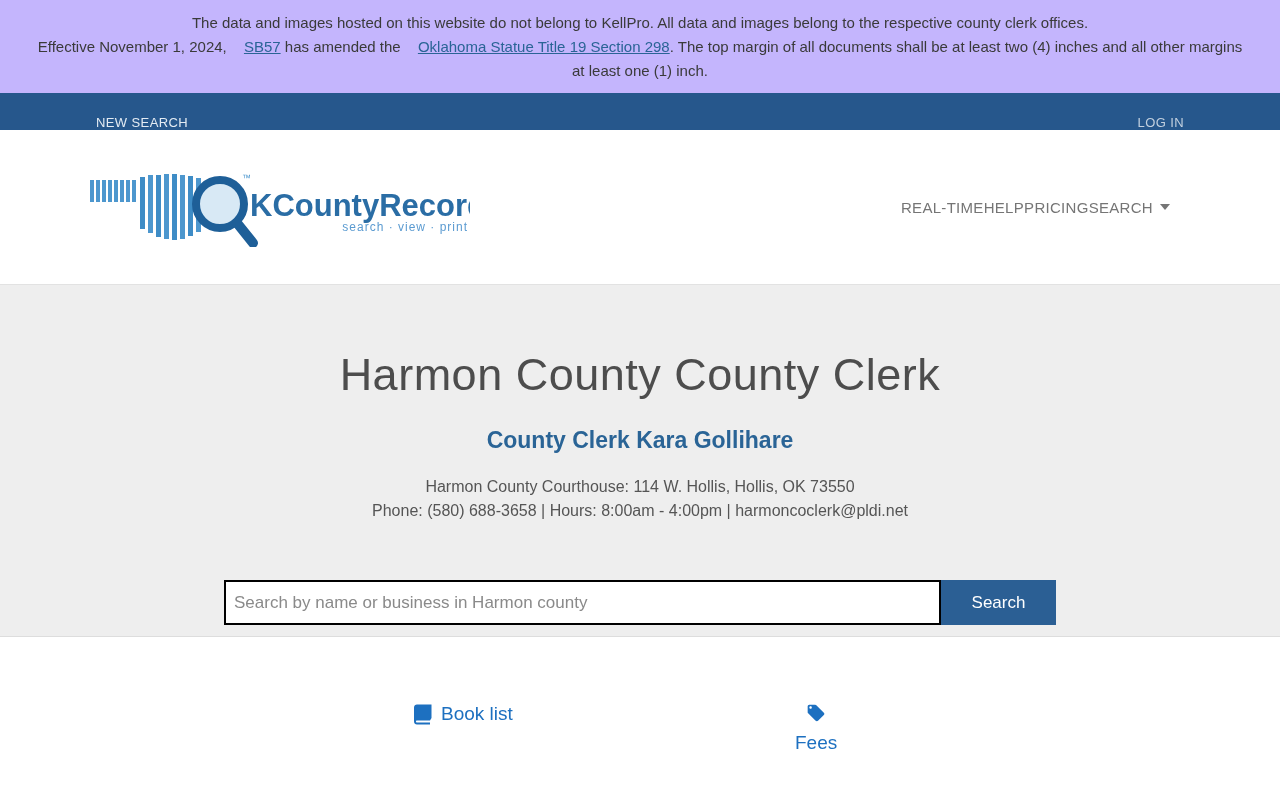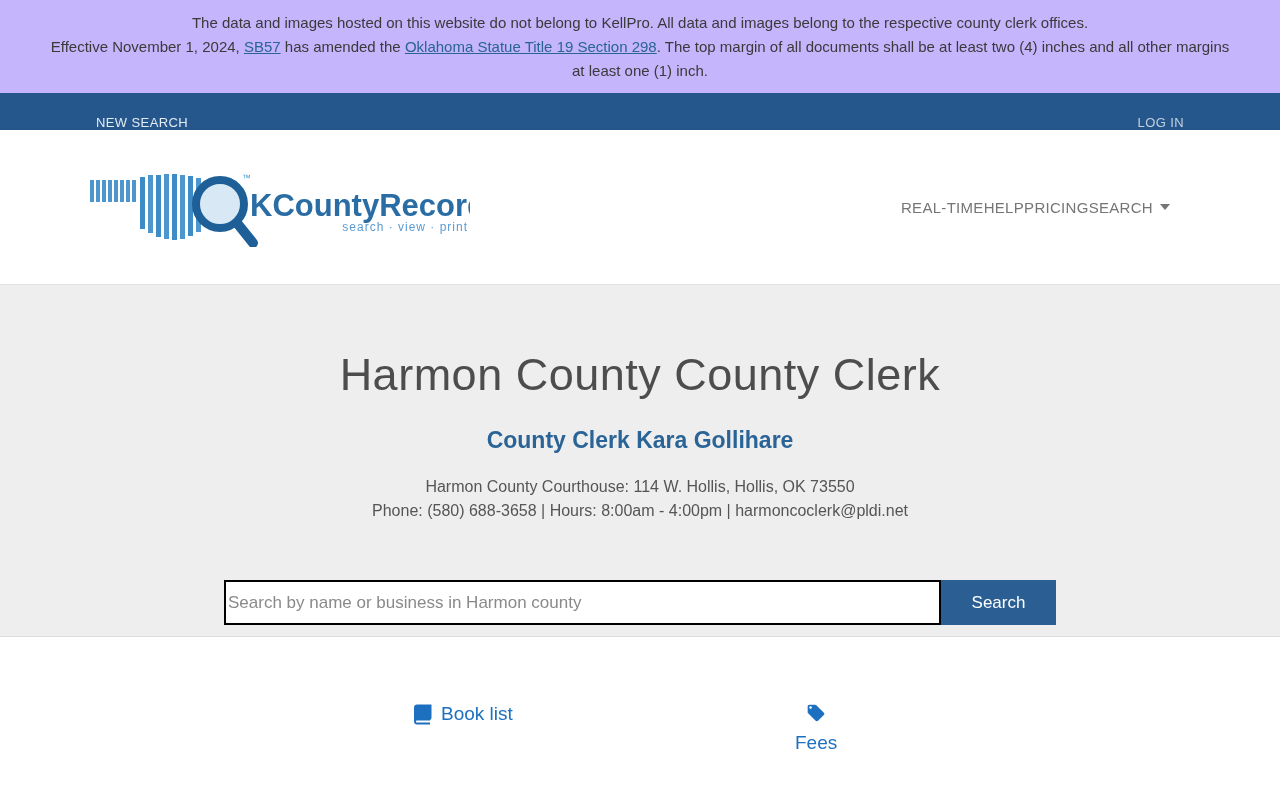--- a/index.html
+++ b/index.html
@@ -14,21 +14,21 @@
   
   .banner {
     background: #c4b5fd;
     color: #3a3a3a;
     text-align: center;
     font-size: 15px;
     line-height: 24px;
     padding: 11px 30px 10px;
     height: 93px;
   }
-  .banner a { color: #2a6496; text-decoration: underline; cursor: pointer; }
+  .banner a { color: #2a6496; text-decoration: underline; cursor: pointer; margin-left: 13px; }
 
   
   .topbar {
     background: #26578C;
     height: 37px;
     display: flex;
     align-items: flex-end;
     justify-content: space-between;
     padding: 0 96px;
   }
@@ -97,21 +97,21 @@
   .search-row {
     width: 832px;
     margin: 57px auto 0;
     display: flex;
   }
   .search-input {
     flex: 1;
     height: 45px;
     border: 2px solid #000000;
     border-right: 2px solid #000000;
-    padding: 0 2px;
+    padding: 0 8px;
     font-size: 17px;
     font-family: "Liberation Sans", sans-serif;
     color: #333333;
     outline: none;
   }
   .search-input::placeholder { color: #8a8a8a; opacity: 1; }
   .search-button {
     width: 115px;
     height: 45px;
     border: none;

